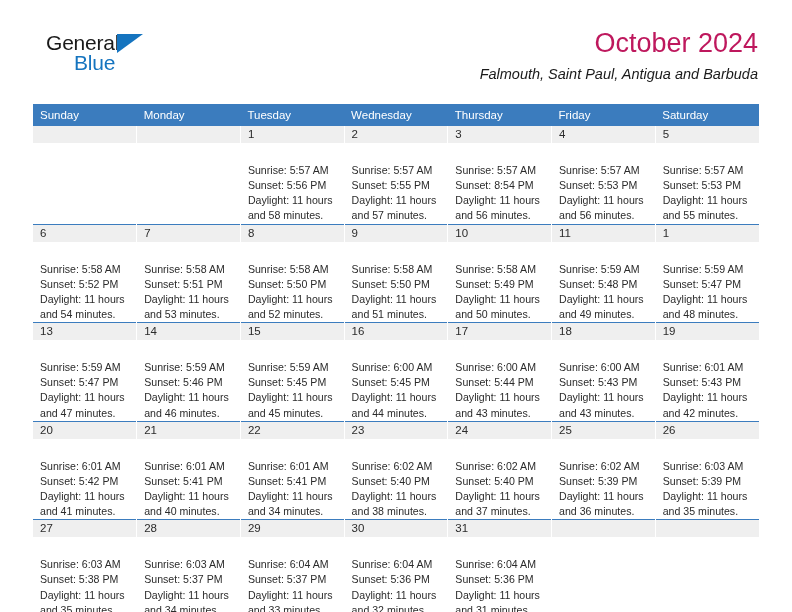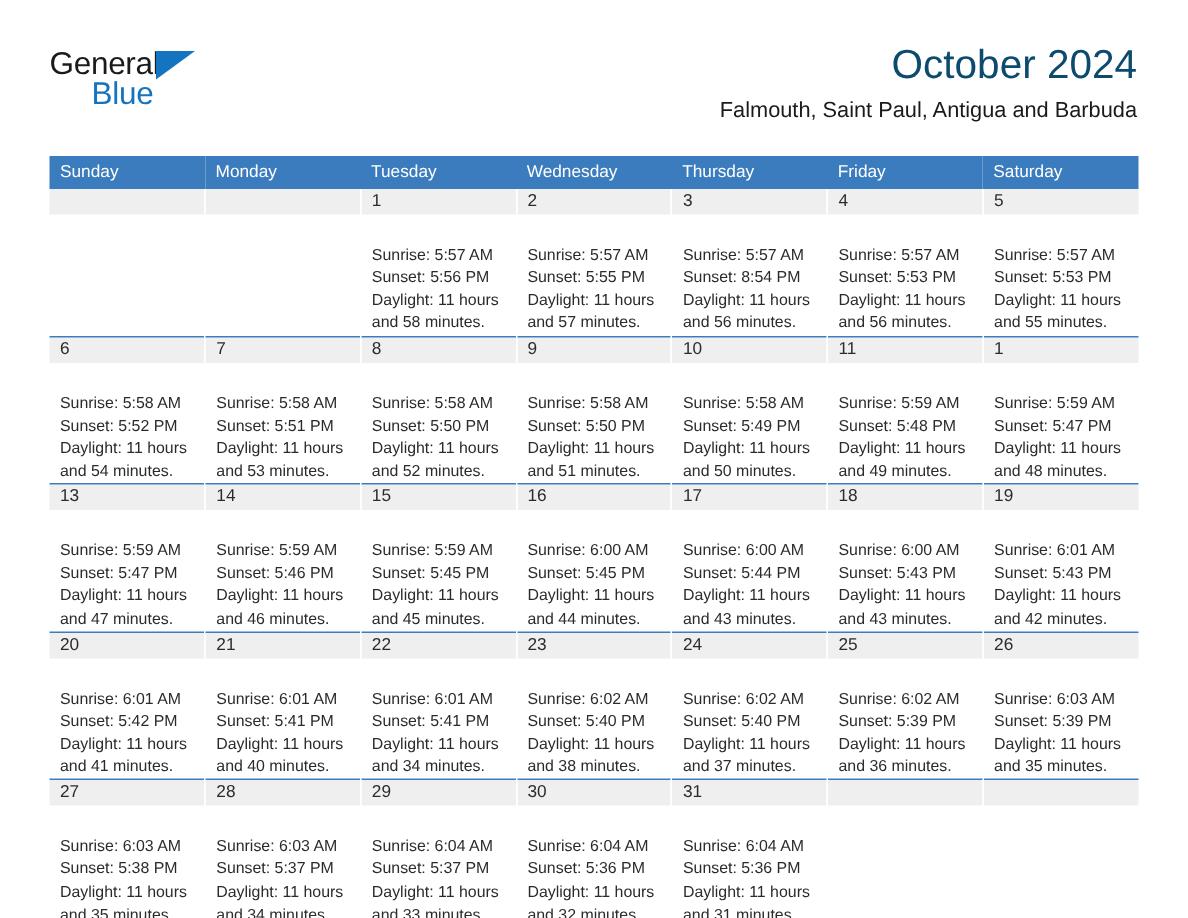--- a/index.html
+++ b/index.html
@@ -21,20 +21,21 @@
     height: 612px;
     box-sizing: border-box;
   }
 
   
   .header {
     position: relative;
     height: 72px;
     padding: 26px 34px 0 33px;
     box-sizing: border-box;
+    margin-left: 13px;
   }
 
   .logo {
     position: absolute;
     left: 33px;
     top: 32px;
     width: 120px;
     height: 46px;
     line-height: 1;
     user-select: none;
@@ -66,30 +67,31 @@
   }
 
   .title-block {
     position: absolute;
     right: 34px;
     top: 28px;
     text-align: right;
   }
   .cal-title {
     font-size: 27px;
-    color: #0c4a6e;
+    color: #be185d;
     font-weight: normal;
     line-height: 1.15;
     white-space: nowrap;
   }
   .cal-subtitle {
     margin-top: 7px;
     font-size: 14.5px;
     color: #1a1a1a;
     white-space: nowrap;
+    font-style: italic;
   }
 
   
   .calendar {
     position: absolute;
     left: 33px;
     top: 104px;
     width: 726px;
     border-collapse: collapse;
     table-layout: fixed;

